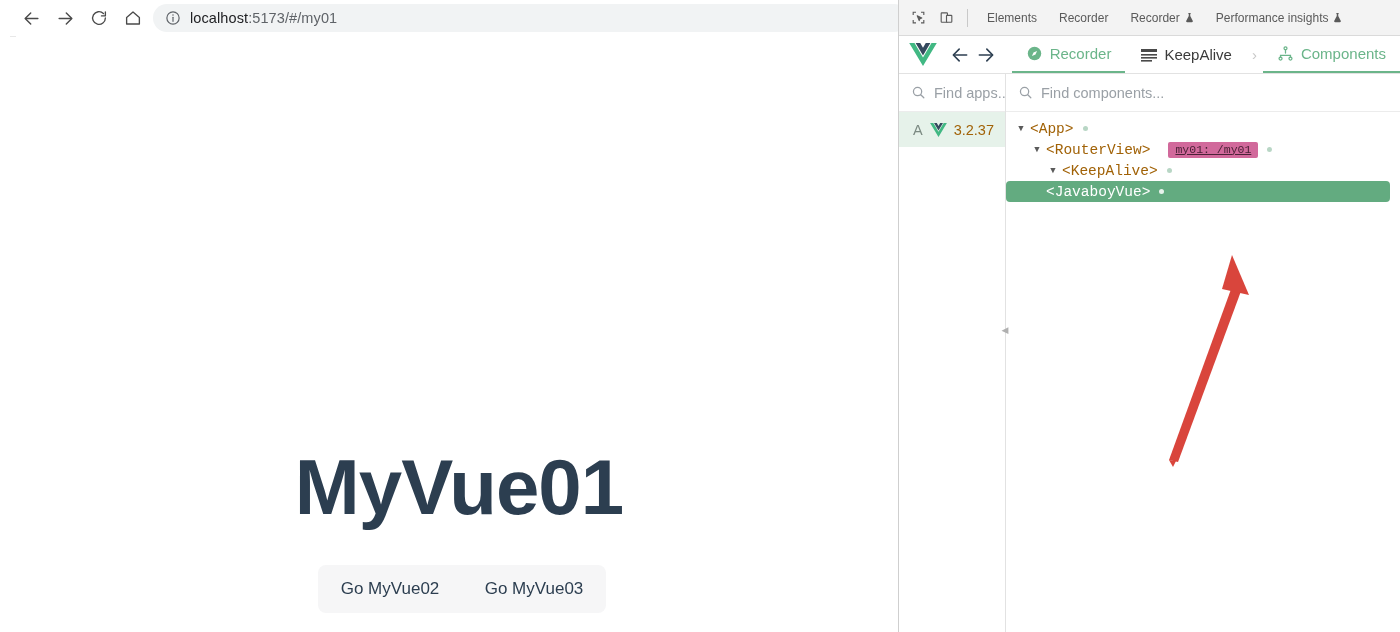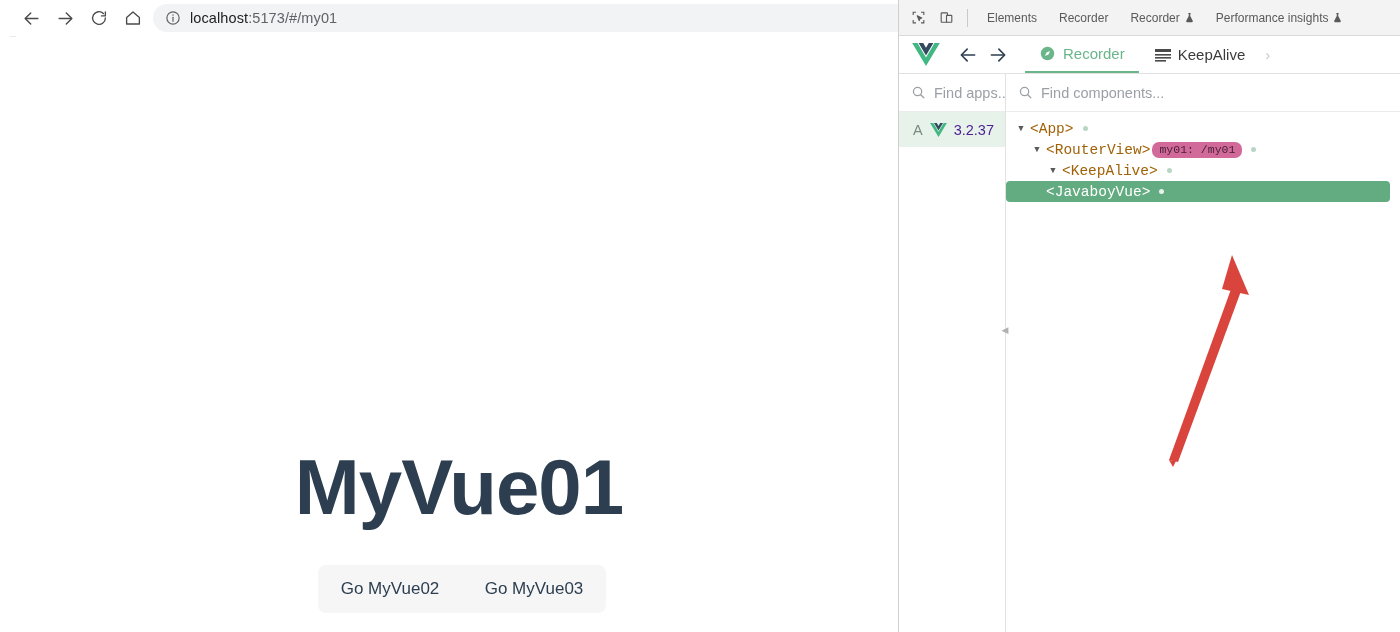--- a/index.html
+++ b/index.html
@@ -295,21 +295,21 @@
     height: 35px;
     background: #e6f2ea;
     display: flex;
     align-items: center;
     gap: 7px;
     padding-left: 14px;
     font-size: 14.5px;
     color: #7b8a82;
     box-sizing: border-box;
   }
-  .app-version { color: #4c1d95; }
+  .app-version { color: #a16207; }
 
   .collapse-handle {
     position: absolute;
     right: -5px;
     top: 248px;
     width: 10px; height: 16px;
     display: flex; align-items: center; justify-content: center;
     color: #b0b0b0;
     font-size: 9px;
     background: transparent;
@@ -351,24 +351,25 @@
     background: #b8d6c5;
     margin-left: 9px;
     flex: 0 0 auto;
   }
   .tree-row.selected .dot { background: #ffffff; opacity: .85; }
   .route-badge {
     background: #d1699b;
     color: #4a2236;
     font-family: "Liberation Mono", monospace;
     font-size: 11.5px;
-    border-radius: 7px;
+    border-radius: 2px;
     padding: 1px 7px 2px 7px;
-    margin-left: 2px;
+    margin-left: 18px;
     line-height: 13px;
+    text-decoration: underline;
   }
 
   .arrow-anno {
     position: absolute;
     left: 0; top: 0;
     width: 502px; height: 632px;
     pointer-events: none;
   }
 </style>
 </head>
@@ -535,20 +536,31 @@
             <rect x="0" y="6" width="16" height="1.6" fill="#4a4a4a"></rect>
             <rect x="0" y="9" width="16" height="1.6" fill="#4a4a4a"></rect>
             <rect x="0" y="12" width="11" height="1.6" fill="#4a4a4a"></rect>
           </svg>
         </span>
         <span>KeepAlive</span>
       </div>
 
       <div class="vdt-chevron">›</div>
 
+      <div class="vdt-tab active">
+        <span class="ic">
+          <svg width="17" height="17" viewBox="0 0 24 24" fill="none" stroke="#6bb58a" stroke-width="1.8" stroke-linecap="round">
+            <circle cx="12" cy="4.6" r="2.1"></circle>
+            <circle cx="5" cy="19.2" r="2.1"></circle>
+            <circle cx="19" cy="19.2" r="2.1"></circle>
+            <path d="M12 6.7v4.6M5 17.1v-2.3h14v2.3"></path>
+          </svg>
+        </span>
+        <span>Components</span>
+      </div>
     </div>
 
     <div class="vdt-body">
 
       <div class="vdt-left">
         <div class="search-row">
           <span class="search-icon">
             <svg width="15" height="15" viewBox="0 0 24 24" fill="none" stroke="currentColor" stroke-width="2" stroke-linecap="round">
               <circle cx="10.5" cy="10.5" r="6.6"></circle>
                 <line x1="15.6" y1="15.6" x2="20.5" y2="20.5"></line>

